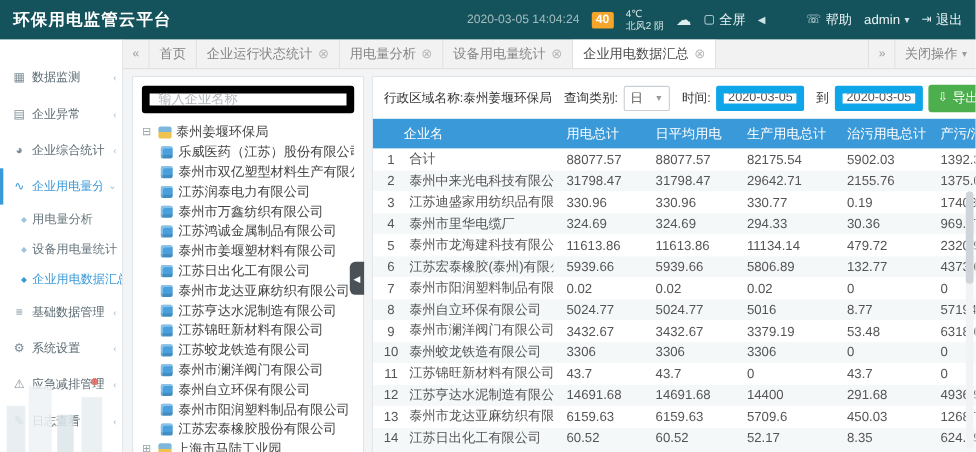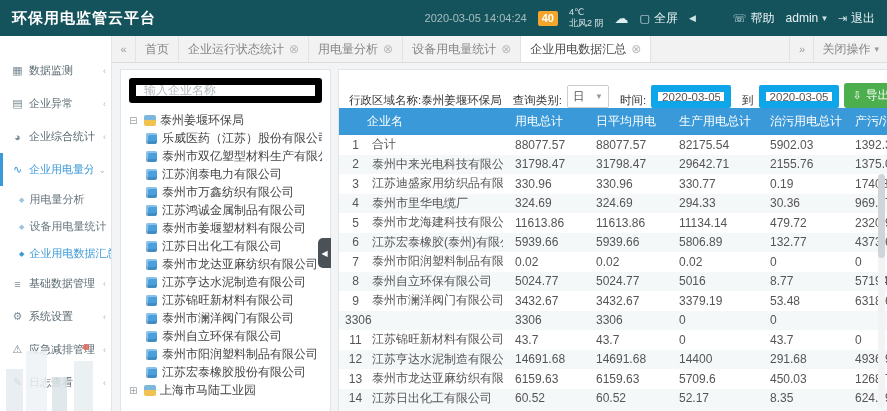--- a/index.html
+++ b/index.html
@@ -79,21 +79,21 @@
   .tree-toggle{color:#9aa5aa;font-size:10px;width:11px;flex-shrink:0}
   .org-icon{width:12px;height:11px;border-radius:2px;background:linear-gradient(#7db8dc 0 45%,#f0c24f 45% 100%);flex-shrink:0}
   .tree-children{margin-left:17px}
   .tree-node{height:18px;display:flex;align-items:center;gap:5px;white-space:nowrap;overflow:hidden;cursor:pointer}
   .co-icon{width:11px;height:11px;border-radius:2px;background:#4aa0dc;box-shadow:inset 0 -3px 0 rgba(0,0,0,.12),inset 2px 2px 0 rgba(255,255,255,.35);flex-shrink:0}
   .tree-label{overflow:hidden}
   .tree-collapse{position:absolute;right:-1px;top:168px;width:13px;height:30px;background:#4a5257;border-radius:5px 0 0 5px;color:#fff;display:flex;align-items:center;justify-content:center;font-size:8px;cursor:pointer;z-index:2}
 
   
   .main-panel{flex:1;min-width:0;background:#fff;border:1px solid #e0e5e7;border-right:none;border-bottom:none;display:flex;flex-direction:column;position:relative;overflow:hidden}
-  .toolbar{height:38px;display:flex;align-items:flex-end;gap:5px;padding:0 16px 0 10px;flex-shrink:0;color:#333;font-size:11.5px;overflow:hidden}
+  .toolbar{height:38px;display:flex;align-items:center;gap:5px;padding:0 16px 0 10px;flex-shrink:0;color:#333;font-size:11.5px;overflow:hidden}
   .region-label{white-space:nowrap}
   .field-label{white-space:nowrap;margin-left:6px}
   .select{width:42px;height:23px;border:1px solid #c9cfd3;border-radius:2px;display:flex;align-items:center;justify-content:space-between;padding:0 5px;color:#555;cursor:pointer;background:#fff;flex-shrink:0}
   .select .sel-caret{font-size:8px;color:#999}
   .date-input{width:80px;height:23px;border:7px solid #0ea5e9;border-radius:2px;padding:0 4px;font-size:11.5px;color:#555;text-align:center;font-family:inherit;outline:none;background:#fff;flex-shrink:0}
   .export-btn{margin-left:auto;height:25px;background:#4cae4c;border:none;color:#fff;border-radius:3px;padding:0 9px;display:flex;align-items:center;gap:4px;font-size:12px;cursor:pointer;font-family:inherit;flex-shrink:0}
   .export-btn .ic{font-size:11px;line-height:1}
 
   .table-inner{width:606px}
   .grid{display:grid;grid-template-columns:170px 81px 83px 91px 85px 96px;align-items:center}
@@ -309,20 +309,24 @@
                 <div class="tree-node">
                   <span class="co-icon"></span>
                   <span class="tree-label">江苏亨达水泥制造有限公司</span>
                 </div>
 
                 <div class="tree-node">
                   <span class="co-icon"></span>
                   <span class="tree-label">江苏锦旺新材料有限公司</span>
                 </div>
 
+                <div class="tree-node">
+                  <span class="co-icon"></span>
+                  <span class="tree-label">江苏蛟龙铁造有限公司</span>
+                </div>
 
                 <div class="tree-node">
                   <span class="co-icon"></span>
                   <span class="tree-label">泰州市澜洋阀门有限公司</span>
                 </div>
 
                 <div class="tree-node">
                   <span class="co-icon"></span>
                   <span class="tree-label">泰州自立环保有限公司</span>
                 </div>
@@ -485,20 +489,24 @@
                   <span class="co-name">泰州市澜洋阀门有限公司</span>
                 </div>
                 <div class="td">3432.67</div>
                 <div class="td">3432.67</div>
                 <div class="td">3379.19</div>
                 <div class="td">53.48</div>
                 <div class="td">6318.61</div>
               </div>
 
               <div class="grid tr table-inner">
+                <div class="td name-cell">
+                  <span class="row-no">10</span>
+                  <span class="co-name">泰州蛟龙铁造有限公司</span>
+                </div>
                 <div class="td">3306</div>
                 <div class="td">3306</div>
                 <div class="td">3306</div>
                 <div class="td">0</div>
                 <div class="td">0</div>
               </div>
 
               <div class="grid tr table-inner">
                 <div class="td name-cell">
                   <span class="row-no">11</span>

